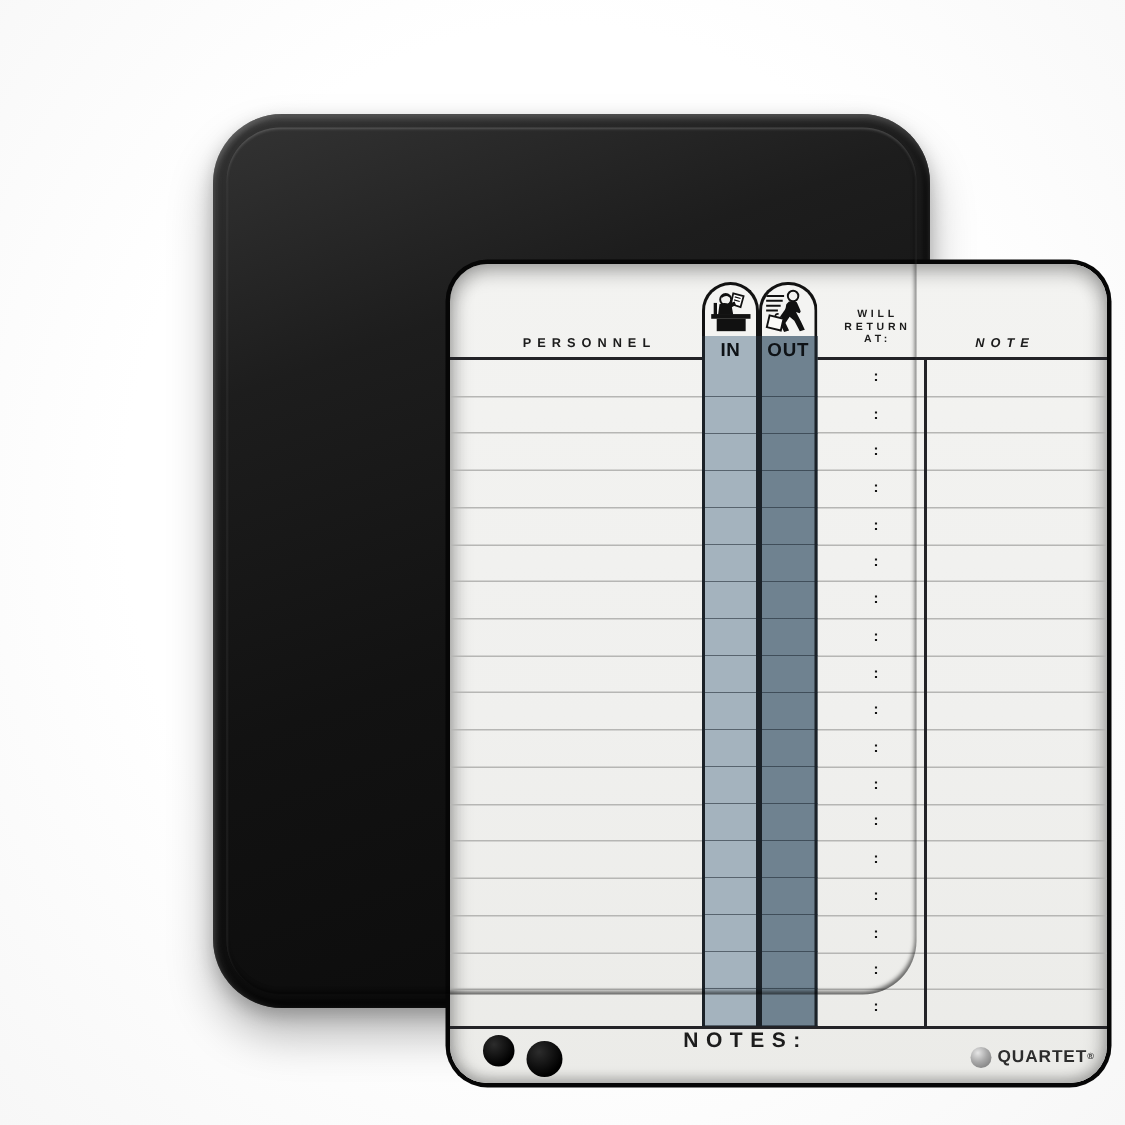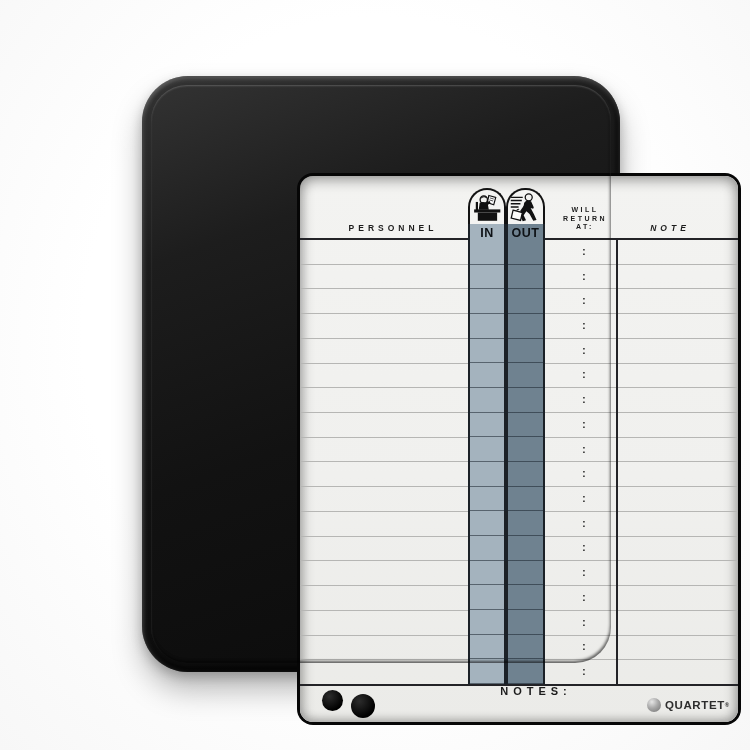--- a/index.html
+++ b/index.html
@@ -22,21 +22,21 @@
       inset -3px 0 5px rgba(0,0,0,.75),
       inset 0 -5px 7px rgba(0,0,0,.75);
   }
   .frame::after{
     content:"";position:absolute;inset:9px;border-radius:36px;pointer-events:none;
     box-shadow:inset 0 1px 2px rgba(255,255,255,.22), inset -1px -2px 3px rgba(0,0,0,.6);
   }
   
   .surface{
     position:absolute;left:158px;top:100px;width:438px;height:546px;
-    border-radius:13px;
+    border-radius:25px;
     background:linear-gradient(180deg,#f3f3f1 0%,#f0f0ee 55%,#ebebe8 100%);
     box-shadow:
       0 0 0 3px #060606,
       inset 0 7px 11px rgba(0,0,0,.22),
       inset 0 -4px 8px rgba(0,0,0,.16),
       inset 7px 0 10px rgba(0,0,0,.10),
       inset -7px 0 10px rgba(0,0,0,.10);
     overflow:hidden;
   }
   
@@ -89,21 +89,21 @@
   .arch.in-arch{left:168px;width:38px;}
   .arch.out-arch{left:206px;width:39px;}
   .arch svg{display:block;width:100%;height:100%;}
   
   .magnet{position:absolute;border-radius:50%;
     background:radial-gradient(circle at 35% 30%, #2c2c2c 0%, #000 70%);}
   .magnet.m1{left:22px;top:514px;width:21px;height:21px;}
   .magnet.m2{left:51px;top:518px;width:24px;height:24px;}
   .notes-label{
     position:absolute;left:197px;top:509px;transform:translateX(-50%);
-    font-size:11px;font-weight:bold;letter-spacing:5px;color:var(--text,#1c1c1c);white-space:nowrap;margin-left:39px;
+    font-size:14px;font-weight:bold;letter-spacing:5px;color:var(--text,#1c1c1c);white-space:nowrap;
   }
   .logo{position:absolute;left:347px;top:521px;height:15px;display:flex;align-items:center;}
   .logo-sphere{width:14px;height:14px;border-radius:50%;margin-right:4px;
     background:radial-gradient(circle at 35% 28%, #e6e6e6 0%, #a9a9a9 45%, #707070 100%);}
   .logo-text{font-size:11.5px;font-weight:bold;letter-spacing:.6px;color:#2d2d2d;}
   .logo-mark{font-size:6px;vertical-align:super;color:#2d2d2d;font-weight:bold;}
 </style>
 </head>
 <body>
 

